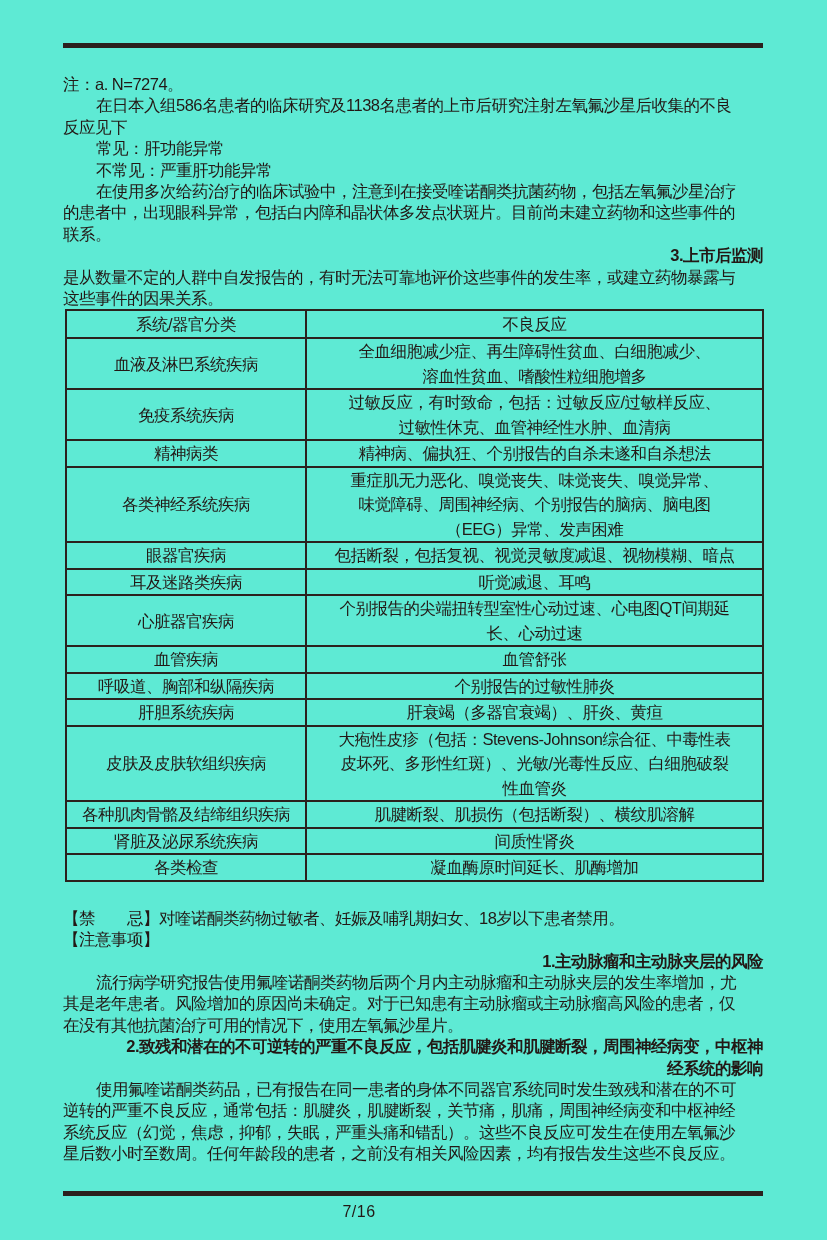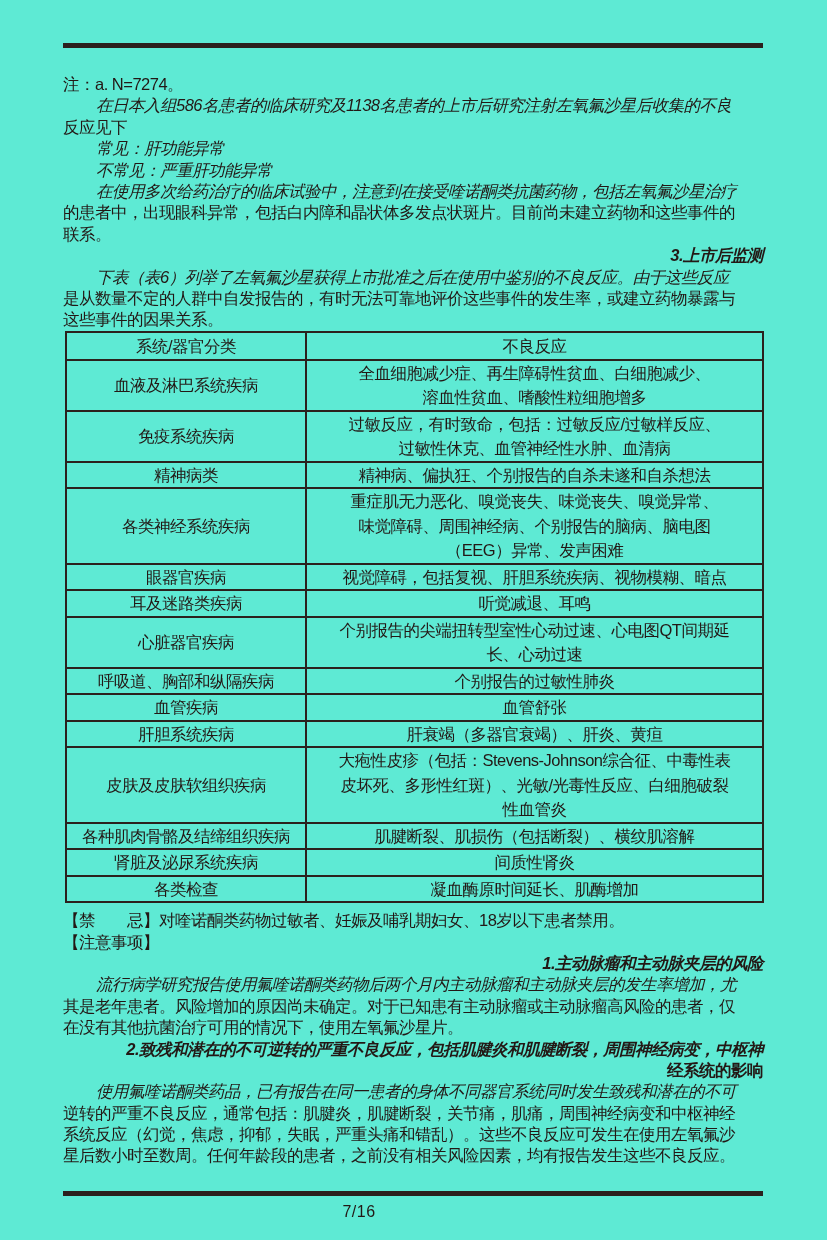--- a/index.html
+++ b/index.html
@@ -12,41 +12,41 @@
   }
   .page{position:absolute;inset:0;background:#5eead4;}
   .rule{position:absolute;left:63px;width:700px;height:5px;background:#2b211d;}
   .rule.top{top:43px;}
   .rule.bottom{top:1191px;}
   .content{position:absolute;left:63px;top:74px;width:700px;}
   .line{
     height:21.4px;line-height:21.4px;font-size:16.5px;
     white-space:nowrap;letter-spacing:-0.5px;
   }
-  .line.indent{padding-left:33px;font-style:italic;}
+  .line.indent{padding-left:33px;}
   .line.bold{font-weight:bold;text-align:right;}
   .caption{
     height:21.4px;line-height:21.4px;font-size:16.5px;
     text-align:center;margin-bottom:1px;letter-spacing:-0.5px;
   }
   table.adr{
     border-collapse:collapse;width:697px;margin-left:2px;margin-top:0;
     table-layout:fixed;
   }
   table.adr th, table.adr td{
     border:2px solid #2b211d;
     font-size:16.5px;font-weight:normal;
     text-align:center;vertical-align:middle;
     padding:0 4px;letter-spacing:-0.5px;margin-top:24px;
   }
   table.adr th{height:26px;line-height:26px;}
   table.adr td{line-height:24.5px;}
   table.adr col.c1{width:240px;}
   table.adr col.c2{width:457px;}
-  .after{margin-top:7px;}
+  .after{margin-top:26px;}
   .page-number{
     position:absolute;top:1203px;left:0;width:718px;
     text-align:center;font-size:16px;letter-spacing:0.5px;
   }
 </style>
 </head>
 <body>
 
 <div class="page">
 
@@ -57,21 +57,20 @@
     <div>
         <div class="line">注：a. N=7274。</div>
         <div class="line indent">在日本入组586名患者的临床研究及1138名患者的上市后研究注射左氧氟沙星后收集的不良</div>
         <div class="line">反应见下</div>
         <div class="line indent">常见：肝功能异常</div>
         <div class="line indent">不常见：严重肝功能异常</div>
         <div class="line indent">在使用多次给药治疗的临床试验中，注意到在接受喹诺酮类抗菌药物，包括左氧氟沙星治疗</div>
         <div class="line">的患者中，出现眼科异常，包括白内障和晶状体多发点状斑片。目前尚未建立药物和这些事件的</div>
         <div class="line">联系。</div>
         <div class="line indent bold">3.上市后监测</div>
-        <div class="line indent">下表（表6）列举了左氧氟沙星获得上市批准之后在使用中鉴别的不良反应。由于这些反应</div>
         <div class="line">是从数量不定的人群中自发报告的，有时无法可靠地评价这些事件的发生率，或建立药物暴露与</div>
         <div class="line">这些事件的因果关系。</div>
       </div>
 
 
     <table class="adr">
       <colgroup>
           <col class="c1">
           <col class="c2">
         </colgroup>
@@ -106,46 +105,46 @@
             <td>各类神经系统疾病</td>
             <td>
               <div>重症肌无力恶化、嗅觉丧失、味觉丧失、嗅觉异常、</div>
               <div>味觉障碍、周围神经病、个别报告的脑病、脑电图</div>
               <div>（EEG）异常、发声困难</div>
             </td>
           </tr>
           <tr>
             <td>眼器官疾病</td>
             <td>
-              <div>视觉障碍，包括复视、肝胆系统疾病、视物模糊、暗点</div>
+              <div>包括断裂，包括复视、视觉灵敏度减退、视物模糊、暗点</div>
             </td>
           </tr>
           <tr>
             <td>耳及迷路类疾病</td>
             <td>
               <div>听觉减退、耳鸣</div>
             </td>
           </tr>
           <tr>
             <td>心脏器官疾病</td>
             <td>
               <div>个别报告的尖端扭转型室性心动过速、心电图QT间期延</div>
               <div>长、心动过速</div>
             </td>
           </tr>
           <tr>
+            <td>血管疾病</td>
+            <td>
+              <div>血管舒张</div>
+            </td>
+          </tr>
+          <tr>
             <td>呼吸道、胸部和纵隔疾病</td>
             <td>
               <div>个别报告的过敏性肺炎</div>
-            </td>
-          </tr>
-          <tr>
-            <td>血管疾病</td>
-            <td>
-              <div>血管舒张</div>
             </td>
           </tr>
           <tr>
             <td>肝胆系统疾病</td>
             <td>
               <div>肝衰竭（多器官衰竭）、肝炎、黄疸</div>
             </td>
           </tr>
           <tr>
             <td>皮肤及皮肤软组织疾病</td>

